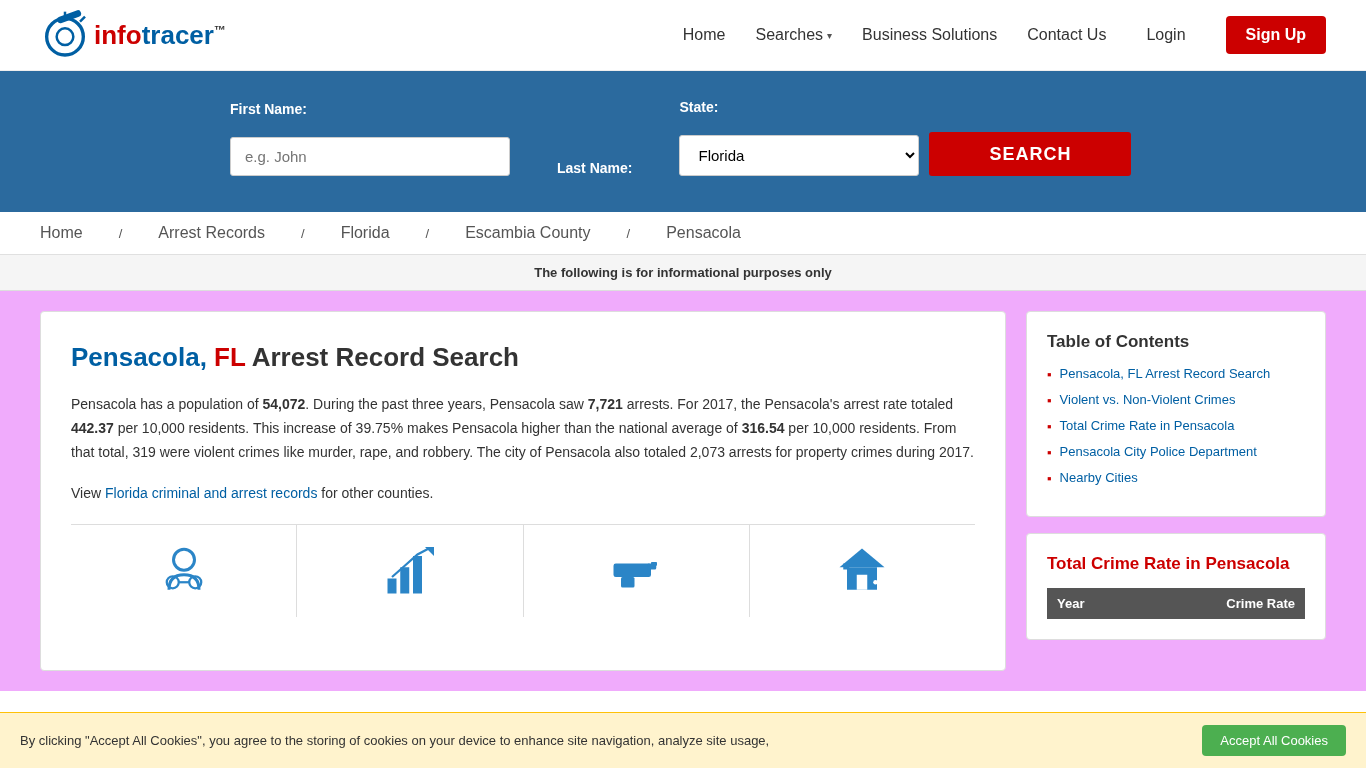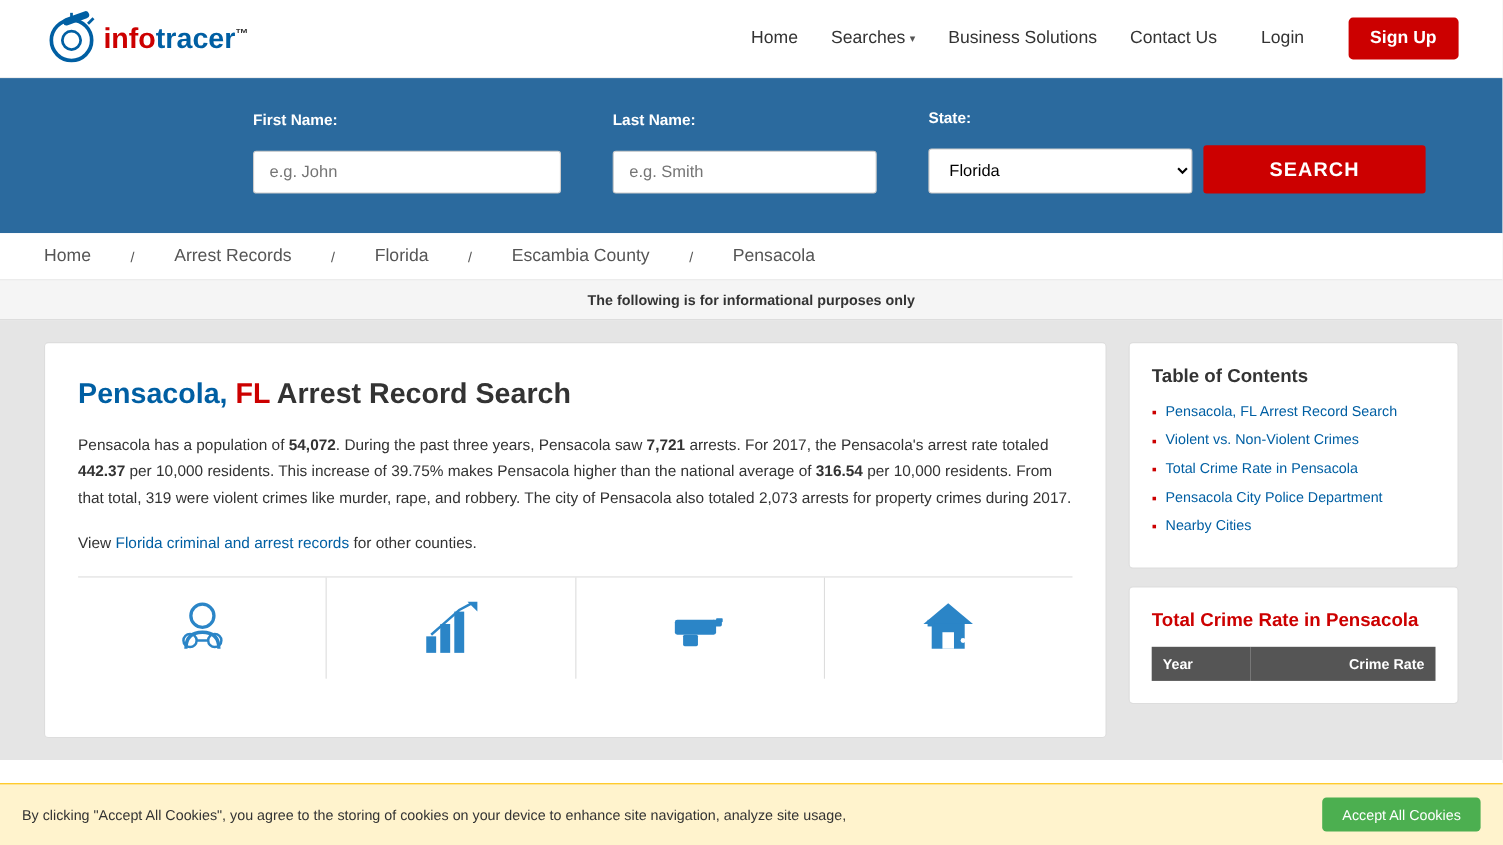--- a/index.html
+++ b/index.html
@@ -139,21 +139,21 @@
       font-weight: bold;
       color: #333;
       border-bottom: 1px solid #ddd;
     }
 
     
     .main-content {
       display: flex;
       gap: 0;
       padding: 20px 40px;
-      background: #e5e5e5;
+      background: #f0abfc;
       min-height: 400px;
     }
     .content-left {
       flex: 1;
       background: #fff;
       border: 1px solid #ddd;
       border-radius: 4px;
       padding: 30px;
       margin-right: 20px;
     }
@@ -331,21 +331,20 @@
 </header>
 
 <section class="hero">
   <div class="search-form">
     <div class="form-group first-name">
       <label>First Name:</label>
       <input type="text" placeholder="e.g. John" style="">
     </div>
     <div class="form-group last-name">
       <label>Last Name:</label>
-      <input type="text" placeholder="e.g. Smith" style="">
     </div>
     <div class="form-group state">
       <label>State:</label>
       <select>
         <option value="Florida">Florida</option>
         <option value="Alabama">Alabama</option>
         <option value="Alaska">Alaska</option>
         <option value="Arizona">Arizona</option>
         <option value="California">California</option>
         <option value="Texas">Texas</option>

